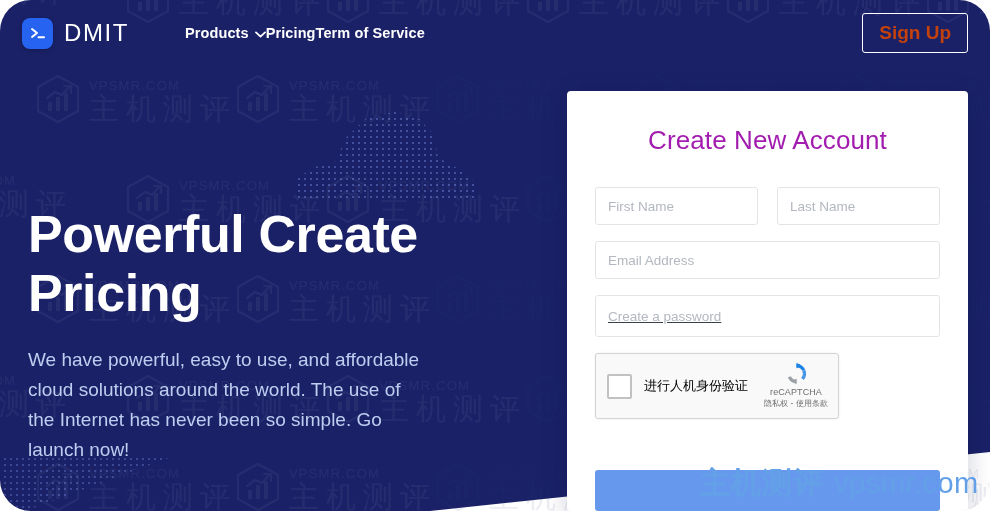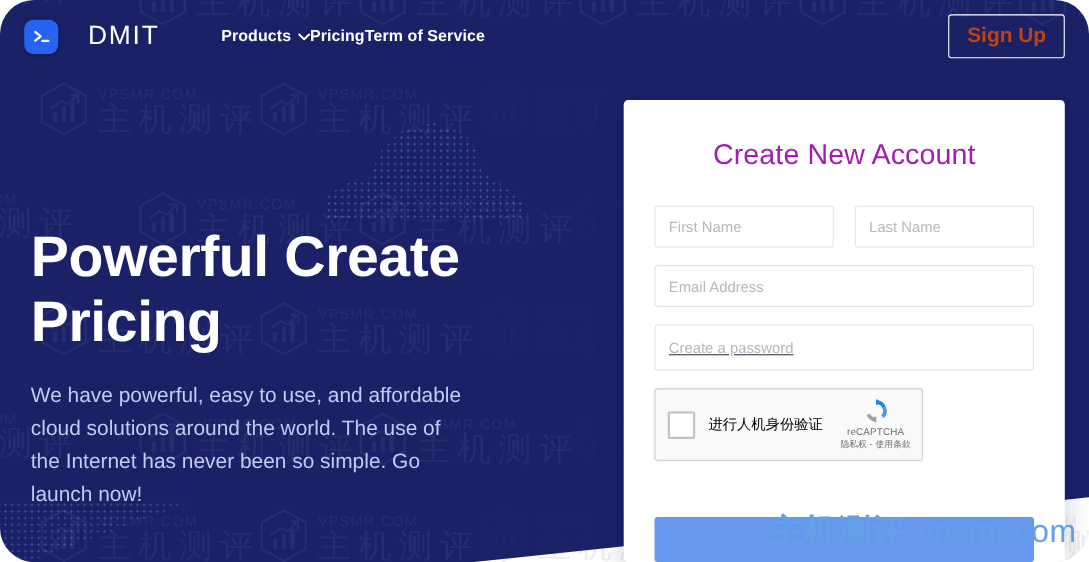--- a/index.html
+++ b/index.html
@@ -89,21 +89,20 @@
   .brand { display: flex; align-items: center; gap: 11px; }
   .brand-mark {
     width: 31px; height: 31px; border-radius: 8px;
     background: #2563f0;
     display: flex; align-items: center; justify-content: center;
     box-shadow: 0 1px 4px rgba(0,0,0,.25);
   }
   .brand-name {
     color: #ffffff; font-size: 24px; font-weight: 400;
     letter-spacing: 1.6px;
-    margin-left: 16px;
   }
   .nav { display: flex; align-items: center; margin-left: 56px; }
   .nav-item {
     color: #ffffff; font-size: 14.5px; font-weight: 700;
     display: flex; align-items: center; gap: 6px;
     cursor: pointer; letter-spacing: .1px;
   }
   .chev { display: inline-block; }
   .signup-btn {
     margin-left: auto;

